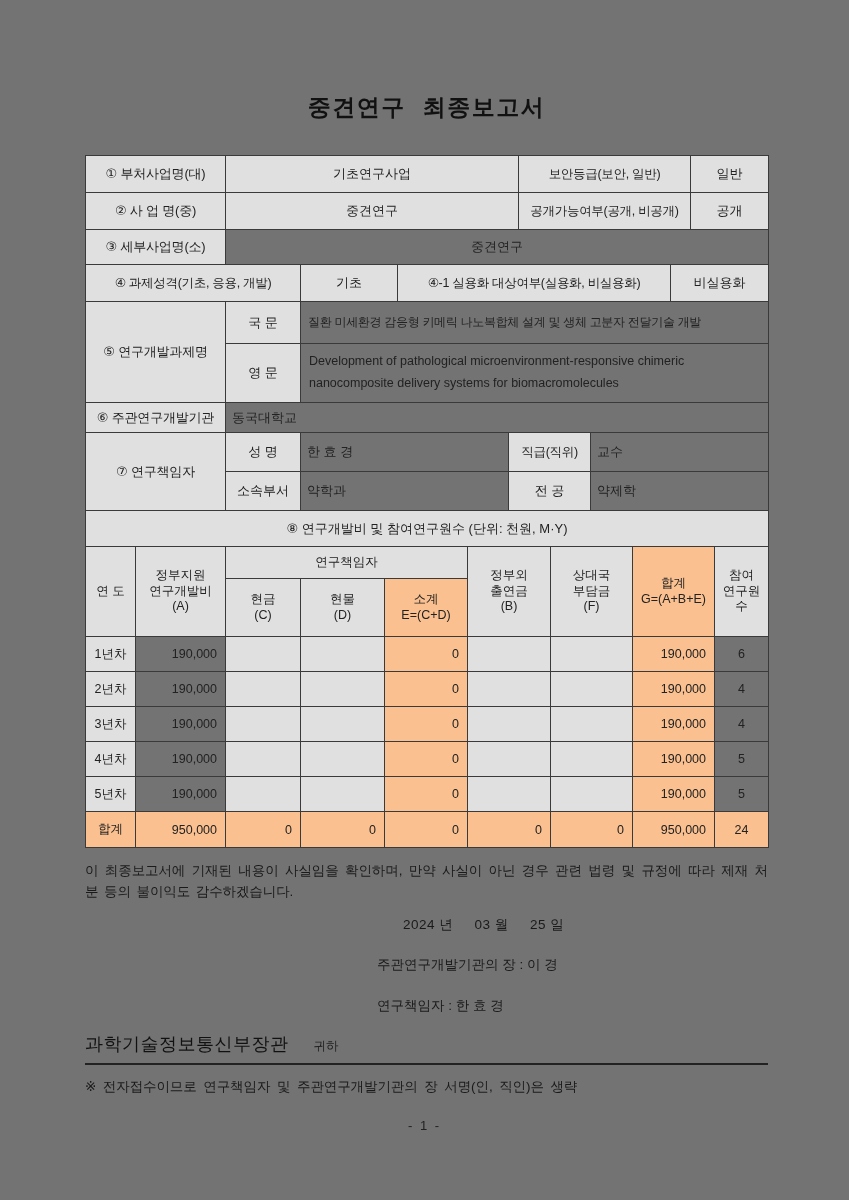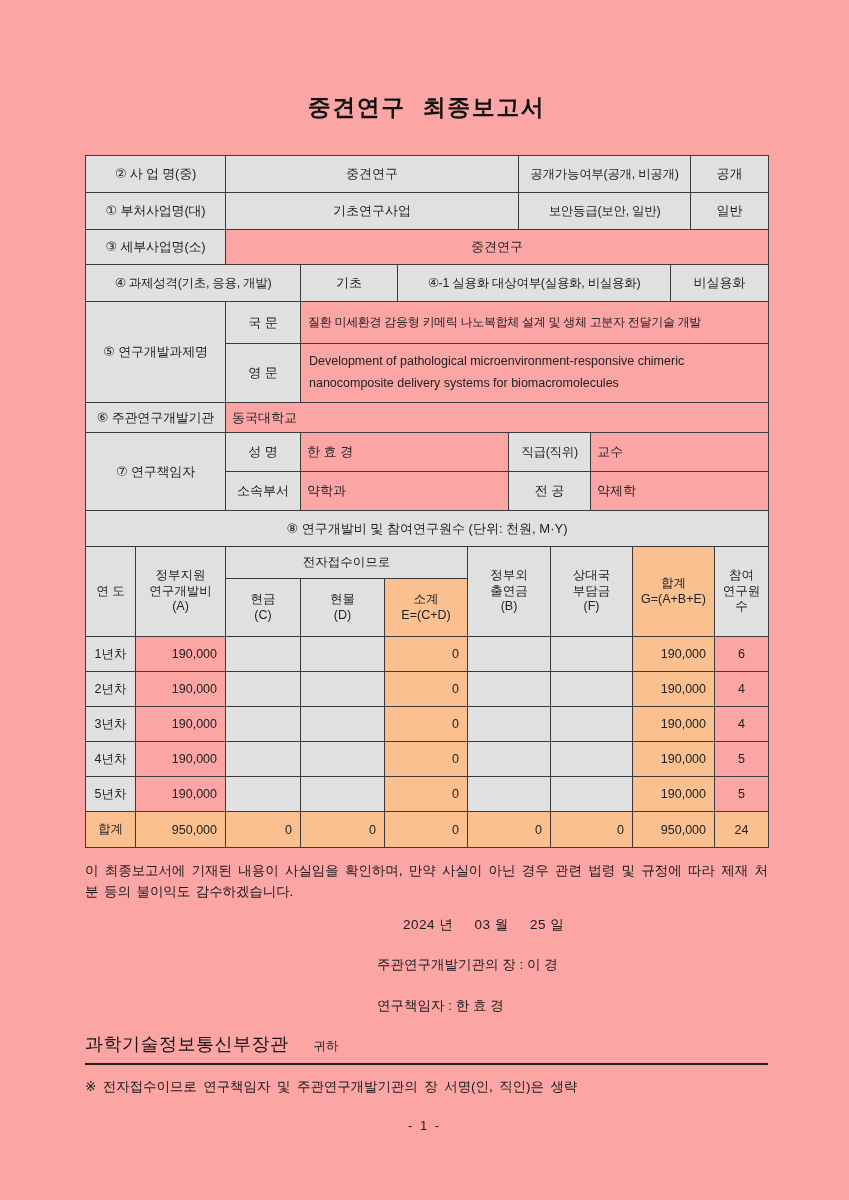--- a/index.html
+++ b/index.html
@@ -1,17 +1,17 @@
 <!DOCTYPE html>
 <html><head>
 <meta charset="utf-8">
 <style>
   html,body{margin:0;padding:0;background:#888;}
   .page{
-    position:relative;width:849px;height:1200px;background:#fca5a5;
+    position:relative;width:849px;height:1200px;background:#737373;
     font-family:"Liberation Sans","DejaVu Sans",sans-serif;color:#1f1f1f;
     overflow:hidden;margin:0 auto;
   }
   .content{position:absolute;left:85px;top:92px;width:683px;}
   .doc-title{
     text-align:center;font-size:23px;font-weight:800;letter-spacing:1.5px;
     word-spacing:9px;margin:0 0 33px 0;color:#111;
   }
   table.t{
     border-collapse:collapse;table-layout:fixed;width:683px;margin-top:-1px;
@@ -69,30 +69,30 @@
 
     <table class="t">
       <colgroup>
           <col style="width:140px">
           <col style="width:293px">
           <col style="width:172px">
           <col style="width:78px">
         </colgroup>
       <tbody>
           <tr class="r1">
+        <td class="g c lbl">① 부처사업명(대)</td>
+        <td class="g c">기초연구사업</td>
+        <td class="g c tight">보안등급(보안, 일반)</td>
+        <td class="g c">일반</td>
+      </tr>
+      <tr class="r1">
         <td class="g c lbl">② 사  업  명(중)</td>
         <td class="g c">중견연구</td>
         <td class="g c tight">공개가능여부(공개, 비공개)</td>
         <td class="g c">공개</td>
-      </tr>
-      <tr class="r1">
-        <td class="g c lbl">① 부처사업명(대)</td>
-        <td class="g c">기초연구사업</td>
-        <td class="g c tight">보안등급(보안, 일반)</td>
-        <td class="g c">일반</td>
       </tr>
     </tbody>
       </table>
 
     <table class="t">
       <colgroup>
           <col style="width:140px">
           <col style="width:543px">
         </colgroup>
       <tbody>
@@ -192,21 +192,21 @@
       </colgroup>
       <tbody>
           <tr>
         <td colspan="9" class="g c sec">⑧ 연구개발비 및 참여연구원수 (단위: 천원, M·Y)</td>
       </tr>
       <tr class="h1">
         <td rowspan="2" class="g c pre">연 도</td>
         <td rowspan="2" class="g c pre">정부지원
 연구개발비
 (A)</td>
-        <td colspan="3" class="g c">전자접수이므로</td>
+        <td colspan="3" class="g c">연구책임자</td>
         <td rowspan="2" class="g c pre">정부외
 출연금
 (B)</td>
         <td rowspan="2" class="g c pre">상대국
 부담금
 (F)</td>
         <td rowspan="2" class="o c pre">합계
 G=(A+B+E)</td>
         <td rowspan="2" class="g c pre">참여
 연구원수</td>

